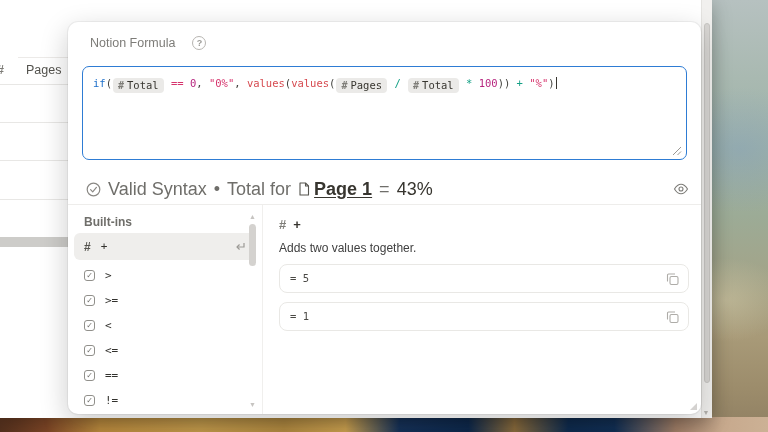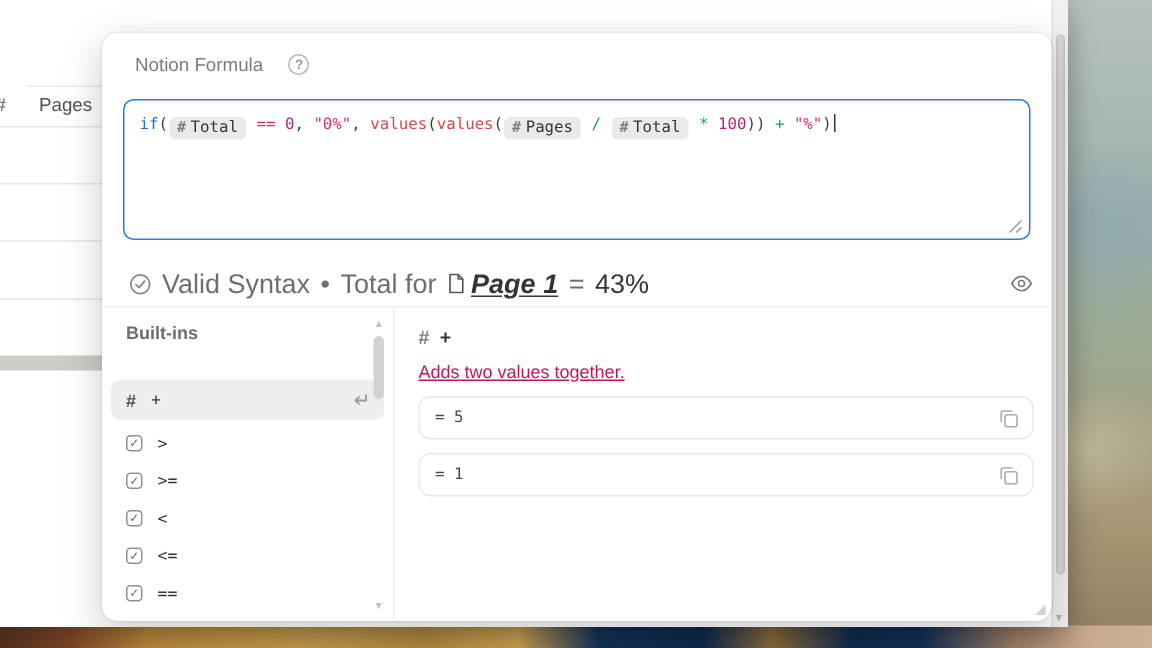--- a/index.html
+++ b/index.html
@@ -47,48 +47,48 @@
   .tk-opc { color:#d6336c; }
   .tk-opa { color:#14a085; }
   .pill { display:inline-flex; align-items:center; gap:3px; background:#ebeae8; border-radius:4px; padding:0 5px; margin:0 1px; height:15px; vertical-align:-2px; }
   .pill-hash { color:#7f7e79; font-size:10px; font-weight:700; }
   .pill-label { color:#37352f; }
   .caret { display:inline-block; width:1px; height:12px; background:#37352f; vertical-align:-2px; margin-left:1px; }
   .resize-handle { position:absolute; right:4px; bottom:3px; }
 
   .result-row { position:absolute; left:18px; right:12px; top:152px; height:30px; display:flex; align-items:center; gap:7px; font-size:18px; color:#6f6e6a; }
   .page-chip { display:flex; align-items:center; gap:4px; }
-  .page-name { color:#37352f; font-weight:700; text-decoration:underline; text-underline-offset:2px;font-style:italic; }
+  .page-name { color:#37352f; font-weight:700; text-decoration:underline; text-underline-offset:2px; }
   .result-value { color:#37352f; }
   .eye-btn { margin-left:auto; display:flex; align-items:center; cursor:pointer; }
 
   .divider-h { position:absolute; left:0; right:0; top:182px; height:1px; background:#eeedeb; }
   .dlg-body { position:absolute; left:0; right:0; top:183px; bottom:0; display:flex; border-radius:0 0 10px 10px; overflow:hidden; }
 
   
   .sidebar { position:relative; width:195px; border-right:1px solid #f0efed; padding-top:10px; }
-  .sb-header { margin:0 0 24px 16px; font-size:12px; font-weight:700; color:#6f6e6a; }
+  .sb-header { margin:0 0 4px 16px; font-size:12px; font-weight:700; color:#6f6e6a; }
   .sb-item { display:flex; align-items:center; gap:10px; height:25px; padding:0 10px; margin:0 6px; border-radius:6px;
     font-family:"DejaVu Sans Mono", monospace; font-size:11px; color:#33322e; cursor:pointer; }
   .sb-item.selected { background:#efeeec; height:27px; margin-bottom:3px; }
   .sb-hash { color:#55544f; font-size:12px; font-weight:700; font-family:"Liberation Sans", sans-serif; }
   .cbx { width:11px; height:11px; border:1.2px solid #91908b; border-radius:3px; display:flex; align-items:center; justify-content:center;
     font-size:8px; color:#6f6e6a; font-family:"Liberation Sans", sans-serif; }
   .sb-enter { margin-left:auto; display:flex; }
   .sb-scrollbar { position:absolute; right:5px; top:8px; bottom:6px; width:9px; }
   .sb-arrow { position:absolute; left:0; width:9px; text-align:center; font-size:7px; color:#c6c4c1; }
   .sb-arrow.up { top:0; } .sb-arrow.down { bottom:0; }
   .sb-thumb { position:absolute; left:1px; top:11px; width:7px; height:42px; background:#d4d2cf; border-radius:4px; }
 
   
   .detail { position:relative; flex:1; padding:12px 12px 0 16px; }
   .dt-title { display:flex; align-items:center; gap:7px; }
   .dt-hash { color:#7f7e79; font-size:13px; font-weight:700; }
   .dt-plus { color:#37352f; font-size:13px; font-weight:700; }
-  .dt-desc { margin-top:9px; font-size:12px; color:#be185d;text-decoration:underline; }
+  .dt-desc { margin-top:9px; font-size:12px; color:#404040; }
   .ex-card { position:relative; margin-top:9px; border:1px solid #e9e8e5; border-radius:8px; padding:6px 30px 6px 10px;
     font-family:"DejaVu Sans Mono", monospace; font-size:10.5px; line-height:15px; }
   .ex-code .ex-num, .ex-code .ex-fn, .ex-code .ex-op { color:#d6454c; }
   .ex-code .ex-plain { color:#4a4945; }
   .ex-result { color:#4a4945; }
   .copy-btn { position:absolute; right:9px; top:50%; transform:translateY(-50%); cursor:pointer; display:flex; }
 
   .dlg-grip { position:absolute; right:4px; bottom:4px; width:0; height:0; border-left:7px solid transparent; border-bottom:7px solid #c9c7c4; opacity:.8; }
 </style>
 </head>

